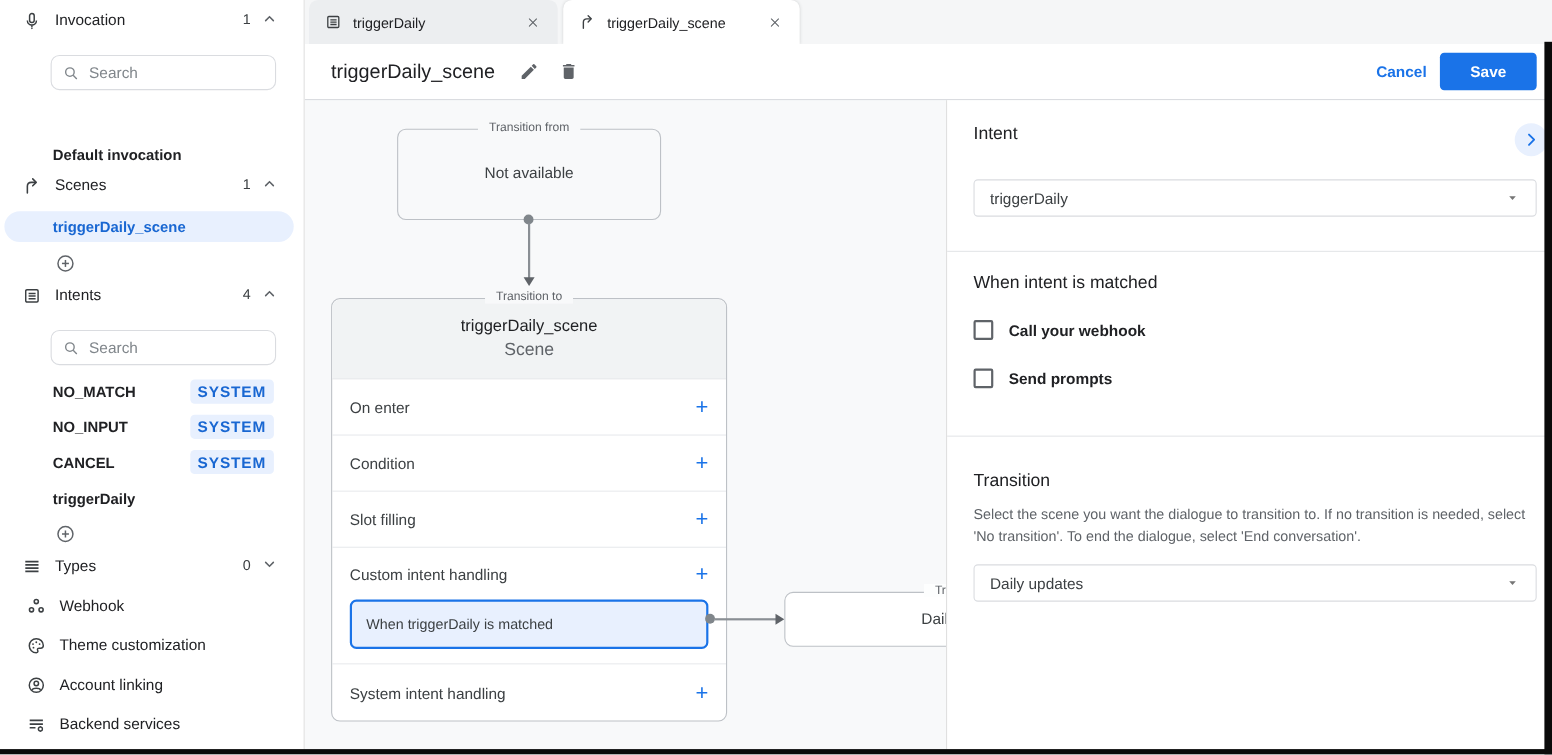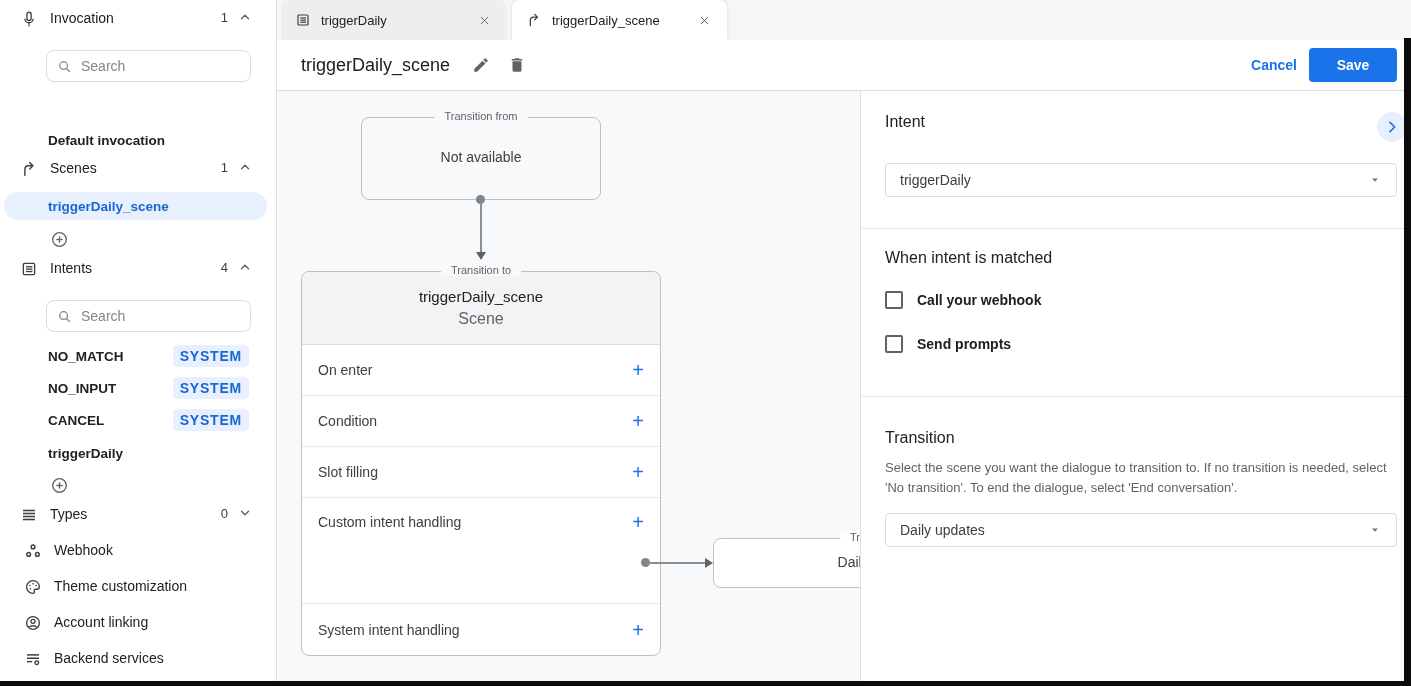--- a/index.html
+++ b/index.html
@@ -348,20 +348,21 @@
     </div>
     <div class="crow">
       <span class="crow-label">Slot filling</span>
       <span class="crow-plus">+</span>
     </div>
     <div class="crow tall">
       <div class="toprow">
         <span class="crow-label">Custom intent handling</span>
         <span class="crow-plus">+</span>
       </div>
+      <div class="handler-chip">When triggerDaily is matched</div>
     </div>
     <div class="crow last">
       <span class="crow-label">System intent handling</span>
       <span class="crow-plus">+</span>
     </div>
   </div>
 
   <span class="dot" style="left:364px; top:467px"></span>
   <span class="hline" style="left:373px; top:470.5px; width:56px"></span>
   <span class="arr-right" style="left:428px; top:466.5px"></span>

